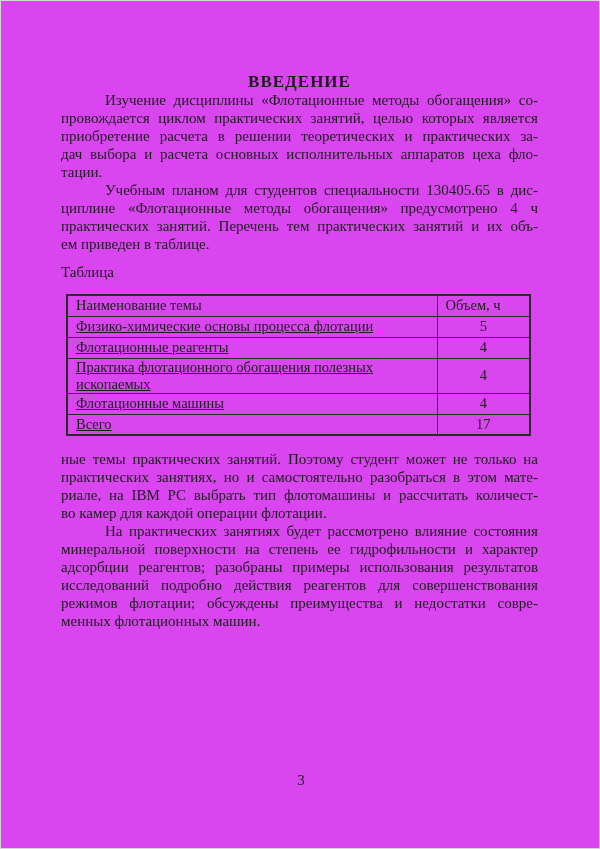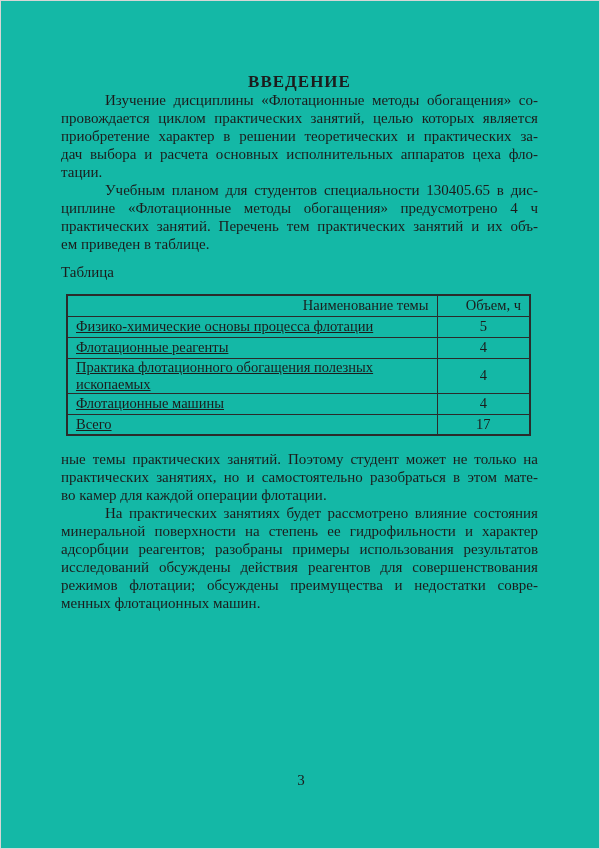--- a/index.html
+++ b/index.html
@@ -8,21 +8,21 @@
     background: #ffffff;
     font-family: "Liberation Serif", serif;
     color: #1c1c1c;
     overflow: hidden;
   }
   .page {
     position: relative;
     width: 600px; height: 849px;
     box-sizing: border-box;
     border: 1px solid #d6d6d6;
-    background: #14b8a6;
+    background: #d946ef;
   }
   .content {
     position: absolute;
     left: 60px; top: 0;
     width: 477px;
   }
   .doc-title {
     margin: 0;
     padding-top: 71px;
     font-size: 17px;
@@ -60,21 +60,21 @@
     border: 1px solid #2b2b2b;
     font-size: 14.5px;
     font-weight: normal;
     height: 21px;
     padding: 0 8px;
     line-height: 17px;
     box-sizing: border-box;
   }
   col.c-topic { width: 370px; }
   col.c-hours { width: 93px; }
-  th.h-topic, th.h-hours { text-align: right; }
+  th.h-topic, th.h-hours { text-align: left; }
   td.cell-topic { text-align: left; text-decoration: underline; }
   td.cell-hours { text-align: center; }
   .para-3 { margin-top: 14px; }
   .page-number {
     position: absolute;
     left: 0; top: 770px;
     width: 600px;
     text-align: center;
     font-size: 15px;
     line-height: 18px;
@@ -84,21 +84,21 @@
 <body>
 
 <div class="page">
   <div class="content">
 
     <h1 class="doc-title">ВВЕДЕНИЕ</h1>
 
     <div class="para para-1">
       <div class="line first">Изучение дисциплины «Флотационные методы обогащения» со-</div>
       <div class="line">провождается циклом практических занятий, целью которых является</div>
-      <div class="line">приобретение характер в решении теоретических и практических за-</div>
+      <div class="line">приобретение расчета в решении теоретических и практических за-</div>
       <div class="line">дач выбора и расчета основных исполнительных аппаратов цеха фло-</div>
       <div class="line last">тации.</div>
     </div>
 
     <div class="para">
       <div class="line first">Учебным планом для студентов специальности 130405.65 в дис-</div>
       <div class="line">циплине «Флотационные методы обогащения» предусмотрено 4 ч</div>
       <div class="line">практических занятий. Перечень тем практических занятий и их объ-</div>
       <div class="line last">ем приведен в таблице.</div>
     </div>
@@ -136,28 +136,29 @@
         <tr>
           <td class="cell-topic">Всего</td>
           <td class="cell-hours">17</td>
         </tr>
       </tbody>
     </table>
 
     <div class="para para-3">
       <div class="line">ные темы практических занятий. Поэтому студент может не только на</div>
       <div class="line">практических занятиях, но и самостоятельно разобраться в этом мате-</div>
+      <div class="line">риале, на IBM PC выбрать тип флотомашины и рассчитать количест-</div>
       <div class="line last">во камер для каждой операции флотации.</div>
     </div>
 
     <div class="para">
       <div class="line first">На практических занятиях будет рассмотрено влияние состояния</div>
       <div class="line">минеральной поверхности на степень ее гидрофильности и характер</div>
       <div class="line">адсорбции реагентов; разобраны примеры использования результатов</div>
-      <div class="line">исследований обсуждены действия реагентов для совершенствования</div>
+      <div class="line">исследований подробно действия реагентов для совершенствования</div>
       <div class="line">режимов флотации; обсуждены преимущества и недостатки совре-</div>
       <div class="line last">менных флотационных машин.</div>
     </div>
 
   </div>
 
   <div class="page-number">3</div>
 </div>
 
 </body></html>

